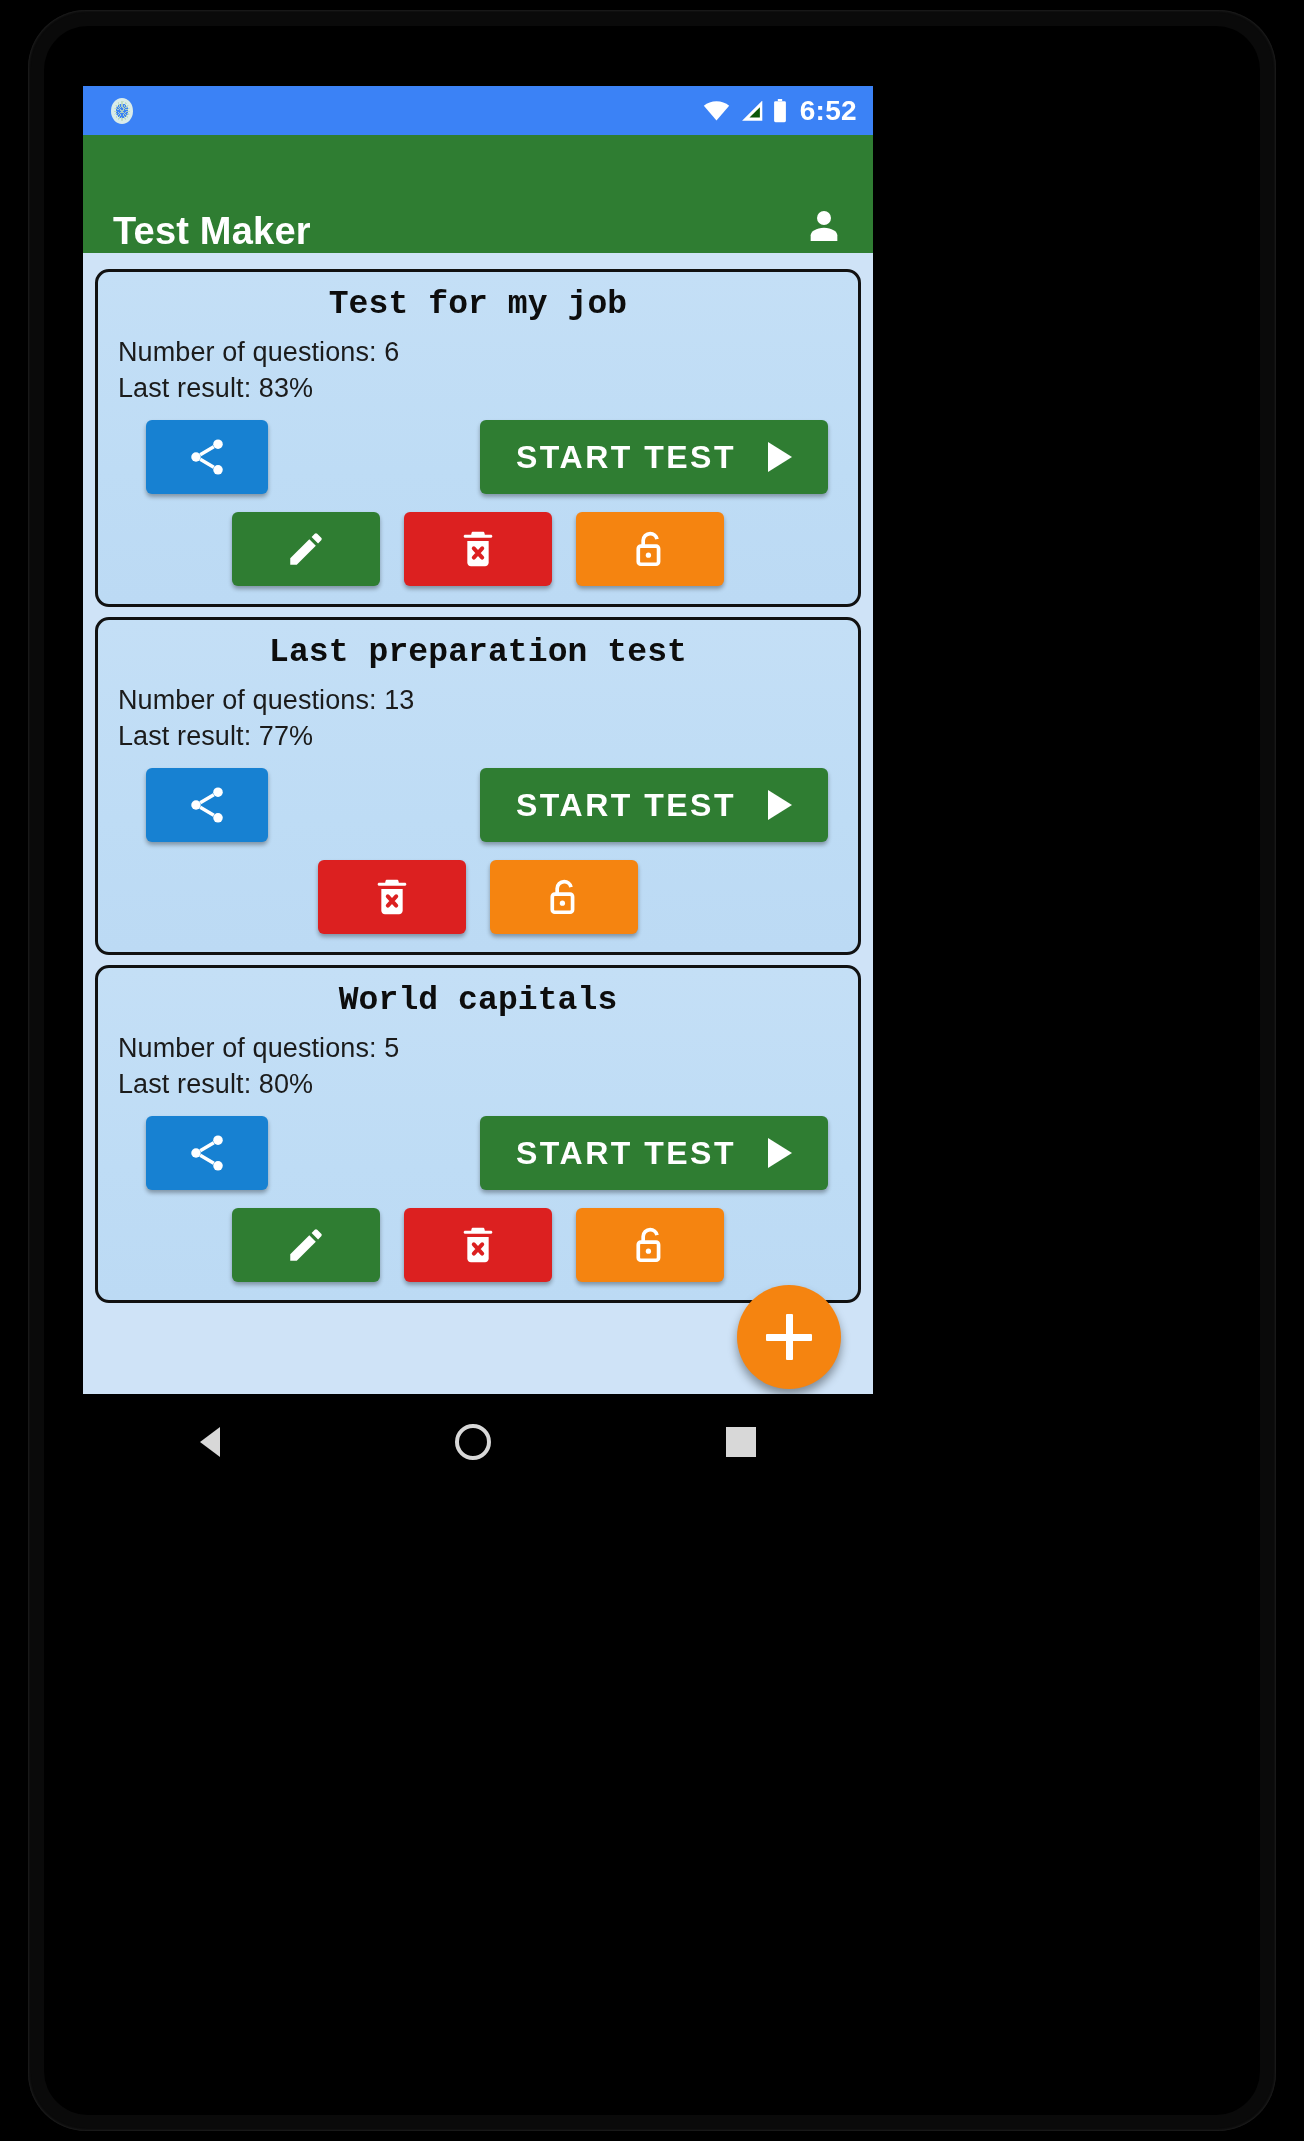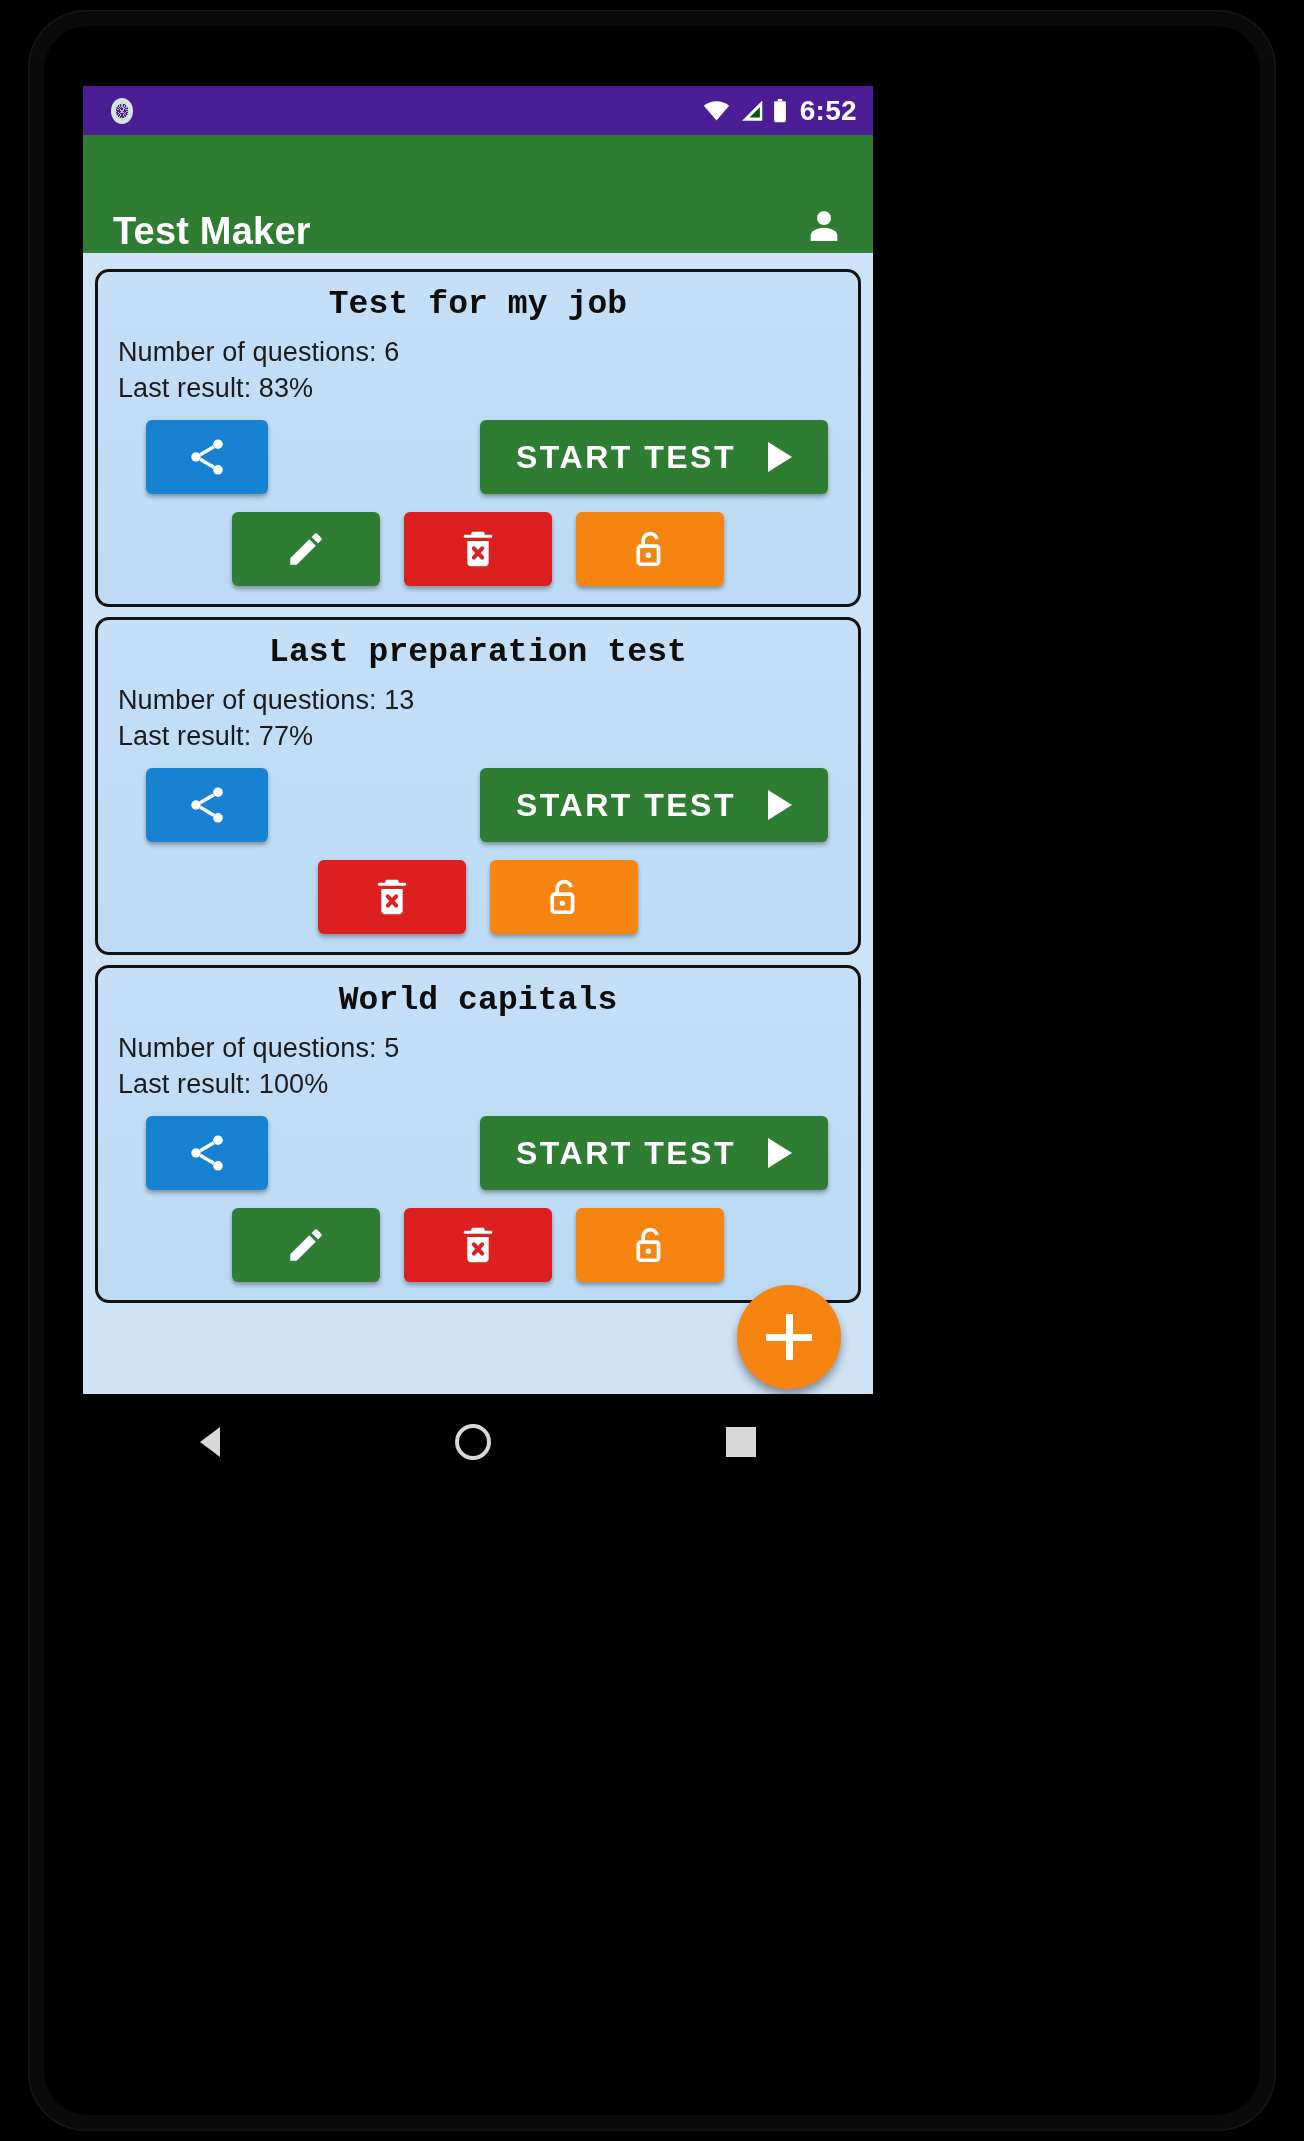--- a/index.html
+++ b/index.html
@@ -34,21 +34,21 @@
     left: 83px; top: 86px;
     width: 790px; height: 1308px;
     background: #cfe3f7;
     overflow: hidden;
   }
 
   
   .statusbar {
     position: relative;
     height: 49px;
-    background: #4c1d95;
+    background: #3b82f6;
     display: flex;
     align-items: center;
     padding: 0 16px 0 26px;
   }
   .status-left { display: flex; align-items: center; flex: 1; }
   .app-status-icon {
     width: 26px; height: 28px;
     position: relative;
   }
   .app-status-icon .ring {
@@ -353,21 +353,21 @@
               <rect x="5.3" y="10.4" width="11.6" height="10.3" rx="1.4" fill="none" stroke="#fff" stroke-width="2.1"></rect>
               <circle cx="11.1" cy="15.5" r="1.5" fill="#fff"></circle>
             </svg>
           </button>
         </div>
       </div>
 
       <div class="card">
         <div class="card-title">World capitals</div>
         <div class="card-line">Number of questions: 5</div>
-        <div class="card-line">Last result:  100%</div>
+        <div class="card-line">Last result:  80%</div>
         <div class="row-main">
           <button class="btn btn-share">
             <svg width="44" height="44" viewBox="0 0 24 24">
               <circle cx="18" cy="5" r="2.6" fill="#fff"></circle>
               <circle cx="6" cy="12" r="2.6" fill="#fff"></circle>
               <circle cx="18" cy="19" r="2.6" fill="#fff"></circle>
               <path stroke="#fff" stroke-width="1.9" d="M8.3 10.8 15.7 6.4M8.3 13.2 15.7 17.6"></path>
             </svg>
           </button>
           <button class="btn btn-start">

